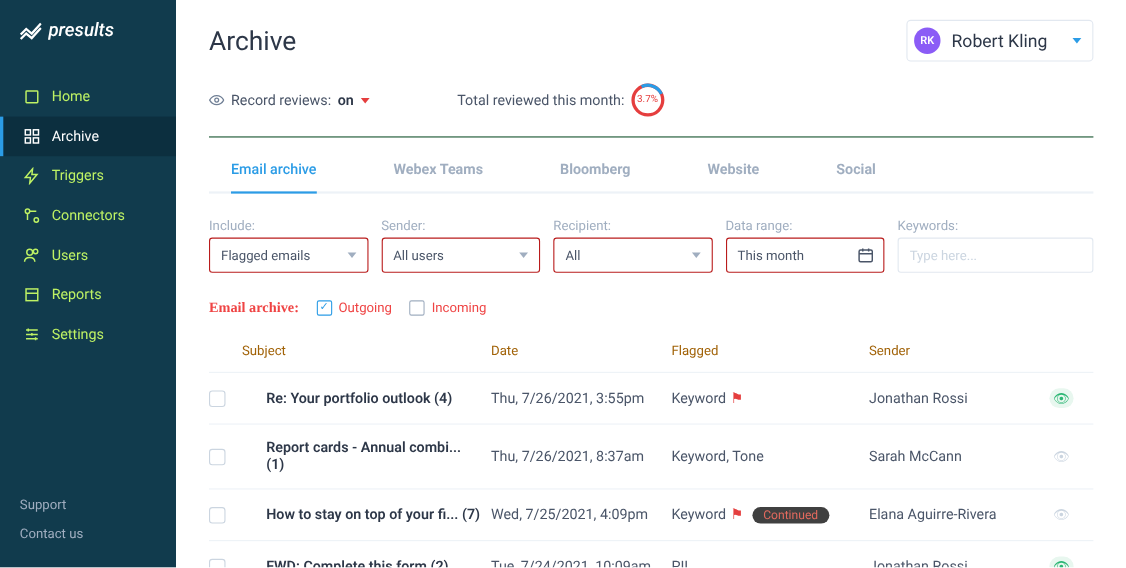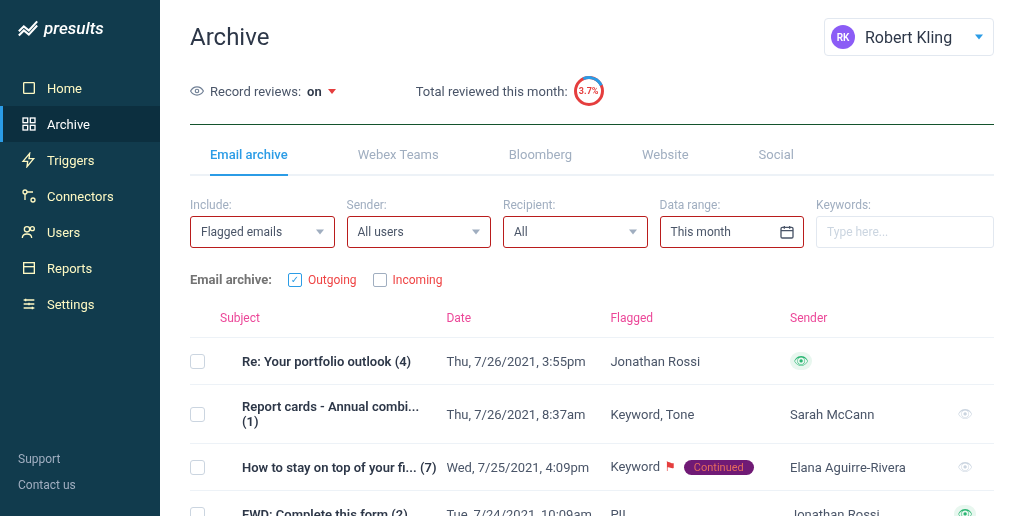--- a/index.html
+++ b/index.html
@@ -1,62 +1,62 @@
 <!DOCTYPE html>
 <html><head>
 <meta charset="utf-8">
 <style>
   * { box-sizing: border-box; margin: 0; padding: 0; font-family: -apple-system, BlinkMacSystemFont, "Segoe UI", Roboto, sans-serif; }
   body { background: #fff; color: #2d3748; width: 1024px; height: 516px; overflow: hidden; display: flex; }
   .sidebar { width: 160px; background: #113b4d; color: #e2e8f0; display: flex; flex-direction: column; padding: 18px 0; flex-shrink:0; }
   .brand { display:flex; align-items:center; gap:6px; padding: 0 18px 32px 18px; font-weight:500; font-size:17px; color:#fff; font-style:italic;}
   .brand svg { width:20px; height:18px; }
-  .nav-item { display:flex; align-items:center; gap:10px; padding: 10px 18px; font-size:13px; color:#fef9c3; cursor:pointer; border-left:3px solid transparent;}
+  .nav-item { display:flex; align-items:center; gap:10px; padding: 10px 18px; font-size:13px; color:#bef264; cursor:pointer; border-left:3px solid transparent;}
   .nav-item.active { background:#0c2f3f; border-left-color:#2b9ce6; color:#fff; }
   .nav-item .ico { width:16px; height:16px; display:inline-flex; align-items:center; justify-content:center; }
   .nav-bottom { margin-top:auto; padding:0 18px; }
   .nav-bottom div { font-size:12px; color:#a0aec0; padding:6px 0; cursor:pointer;}
   .main { flex:1; padding: 18px 30px 0 30px; overflow:hidden; }
   .topbar { display:flex; align-items:center; justify-content:space-between; margin-bottom:20px;}
   .page-title { font-size:24px; font-weight:400; color:#2d3748; }
   .user-menu { border:1px solid #e2e8f0; border-radius:4px; padding:6px 30px 6px 6px; display:flex; align-items:center; gap:10px; position:relative; cursor:pointer; min-width:170px;}
   .avatar { width:24px; height:24px; border-radius:50%; background:#8b5cf6; color:#fff; font-size:10px; display:flex; align-items:center; justify-content:center; font-weight:600;}
   .user-menu::after { content:""; position:absolute; right:10px; top:50%; width:0;height:0;border-left:4px solid transparent;border-right:4px solid transparent;border-top:5px solid #2b9ce6; transform:translateY(-50%);}
   .stats-row { display:flex; align-items:center; gap:80px; font-size:13px; color:#4a5568; padding-bottom:18px; border-bottom:1px solid #14532d; margin-bottom:22px;}
   .stats-item { display:flex; align-items:center; gap:6px;}
   .rev-on { font-weight:600; color:#2d3748; }
   .caret { width:0;height:0;border-left:4px solid transparent;border-right:4px solid transparent;border-top:5px solid #e53e3e; display:inline-block;}
-  .ring { width:30px; height:30px; border-radius:50%; border:3px solid #e53e3e; display:flex; align-items:center; justify-content:center; font-size:9px; color:#e53e3e; font-weight:700; position:relative;}
+  .ring { width:30px; height:30px; border-radius:50%; border:3px solid #e53e3e; display:flex; align-items:center; justify-content:center; font-size:9px; color:#e53e3e; font-weight:400; position:relative;}
   .ring::before { content:""; position:absolute; inset:-3px; border-radius:50%; border:3px solid transparent; border-top-color:#2b9ce6; transform:rotate(20deg);}
   .tabs { display:flex; gap:70px; border-bottom:2px solid #edf2f7; margin-bottom:22px; padding:0 20px;}
-  .tab { font-size:13px; color:#a0aec0; padding:0 0 12px 0; cursor:pointer; margin-bottom:-2px; border-bottom:2px solid transparent;}
+  .tab { font-size:13px; color:#a0aec0; padding:0 0 12px 0; cursor:pointer; margin-bottom:-2px; border-bottom:2px solid transparent;font-weight:bold;}
   .tab.active { color:#2b9ce6; border-bottom-color:#2b9ce6; font-weight:500;}
   .filters { display:flex; gap:12px; margin-bottom:24px;}
   .filter { flex:1; display:flex; flex-direction:column; gap:4px;}
   .filter-lbl { font-size:12px; color:#a0aec0;}
   .select { border:1px solid #b91c1c; border-radius:3px; padding:8px 10px; font-size:12px; color:#4a5568; position:relative; cursor:pointer; background:#fff;}
   .select::after { content:""; position:absolute; right:10px; top:50%; width:0;height:0;border-left:4px solid transparent;border-right:4px solid transparent;border-top:5px solid #a0aec0; transform:translateY(-50%);}
   .select.date::after { content:none; }
   .cal-ico { position:absolute; right:8px; top:50%; transform:translateY(-50%); width:16px; height:16px;}
   .input { border:1px solid #e2e8f0; border-radius:3px; padding:8px 10px; font-size:12px; color:#4a5568; }
   .input::placeholder{color:#cbd5e0;}
   .archive-head { display:flex; align-items:center; gap:16px; font-size:13px; margin-bottom:16px;}
-  .archive-head strong { color:#737373;}
+  .archive-head strong { color:#ef4444;font-family:Liberation Serif, serif;}
   .chk { display:flex; align-items:center; gap:6px; font-size:12px; color:#ef4444; cursor:pointer;}
   .chkbox { width:14px; height:14px; border:1.5px solid #2b9ce6; border-radius:2px; display:inline-flex; align-items:center; justify-content:center;}
   .chkbox.off { border-color:#a0aec0;}
   .chkbox.on::after { content:"✓"; font-size:10px; color:#2b9ce6; line-height:1;}
   .table { width:100%; }
   .thead, .trow { display:grid; grid-template-columns: 22px 1.4fr 1fr 1.1fr 1fr 40px; align-items:center; gap:8px; padding:14px 0; border-bottom:1px solid #edf2f7; font-size:13px;}
-  .thead { color:#ec4899; font-size:12px; padding:8px 0 12px 0;}
+  .thead { color:#a16207; font-size:12px; padding:8px 0 12px 0;}
   .trow .subj { color:#2d3748; font-weight:600;margin-left:22px; }
   .trow .date, .trow .flagged, .trow .sender { color:#4a5568; }
   .rowchk { width:15px; height:15px; border:1.5px solid #cbd5e0; border-radius:3px; cursor:pointer;}
   .flag-ico { color:#e53e3e; margin-left:4px;}
-  .pill { display:inline-block; background:#701a75; color:#e46a5e; font-size:11px; padding:1px 10px; border-radius:12px; margin-left:8px;}
+  .pill { display:inline-block; background:#404040; color:#e46a5e; font-size:11px; padding:1px 10px; border-radius:12px; margin-left:8px;}
   .eye { width:22px; height:18px; border-radius:10px; display:flex; align-items:center; justify-content:center; font-size:12px;}
   .eye.green { color:#2bb673; background:#e8f7ef;}
   .eye.grey { color:#cbd5e0; }
 </style>
 </head>
 <body>
 
 <aside class="sidebar">
   <div class="brand">
     <svg viewBox="0 0 24 20" fill="none" stroke="#fff" stroke-width="2.5">
@@ -220,20 +220,21 @@
       <span>Date</span>
       <span>Flagged</span>
       <span>Sender</span>
       <span></span>
     </div>
     <div id="tbody">
         <div class="trow">
           <span class="rowchk"></span>
           <span class="subj">Re: Your portfolio outlook (4)</span>
           <span class="date">Thu, 7/26/2021, 3:55pm</span>
+          <span class="flagged">Keyword<span class="flag-ico">⚑</span></span>
           <span class="sender">Jonathan Rossi</span>
           <span class="eye green">👁</span>
         </div>
         <div class="trow">
           <span class="rowchk"></span>
           <span class="subj">Report cards - Annual combi... (1)</span>
           <span class="date">Thu, 7/26/2021, 8:37am</span>
           <span class="flagged">Keyword, Tone</span>
           <span class="sender">Sarah McCann</span>
           <span class="eye grey">👁</span>

